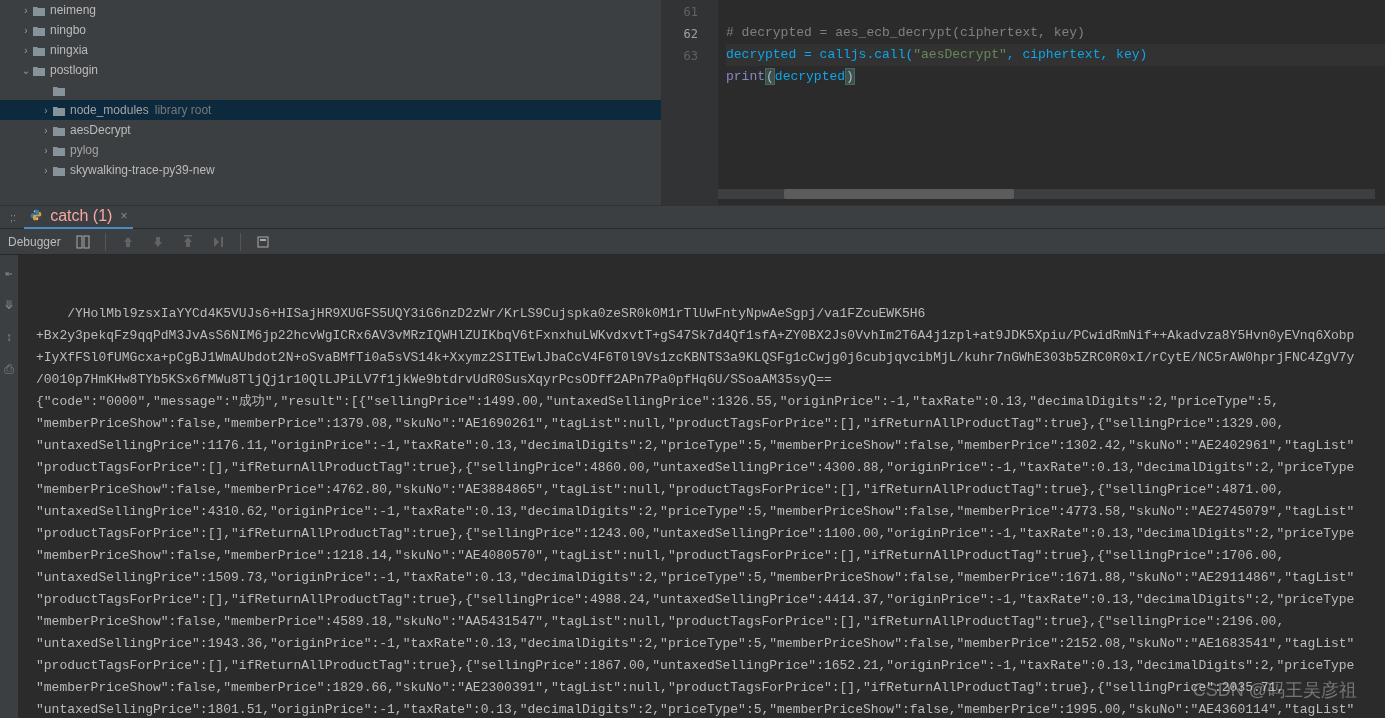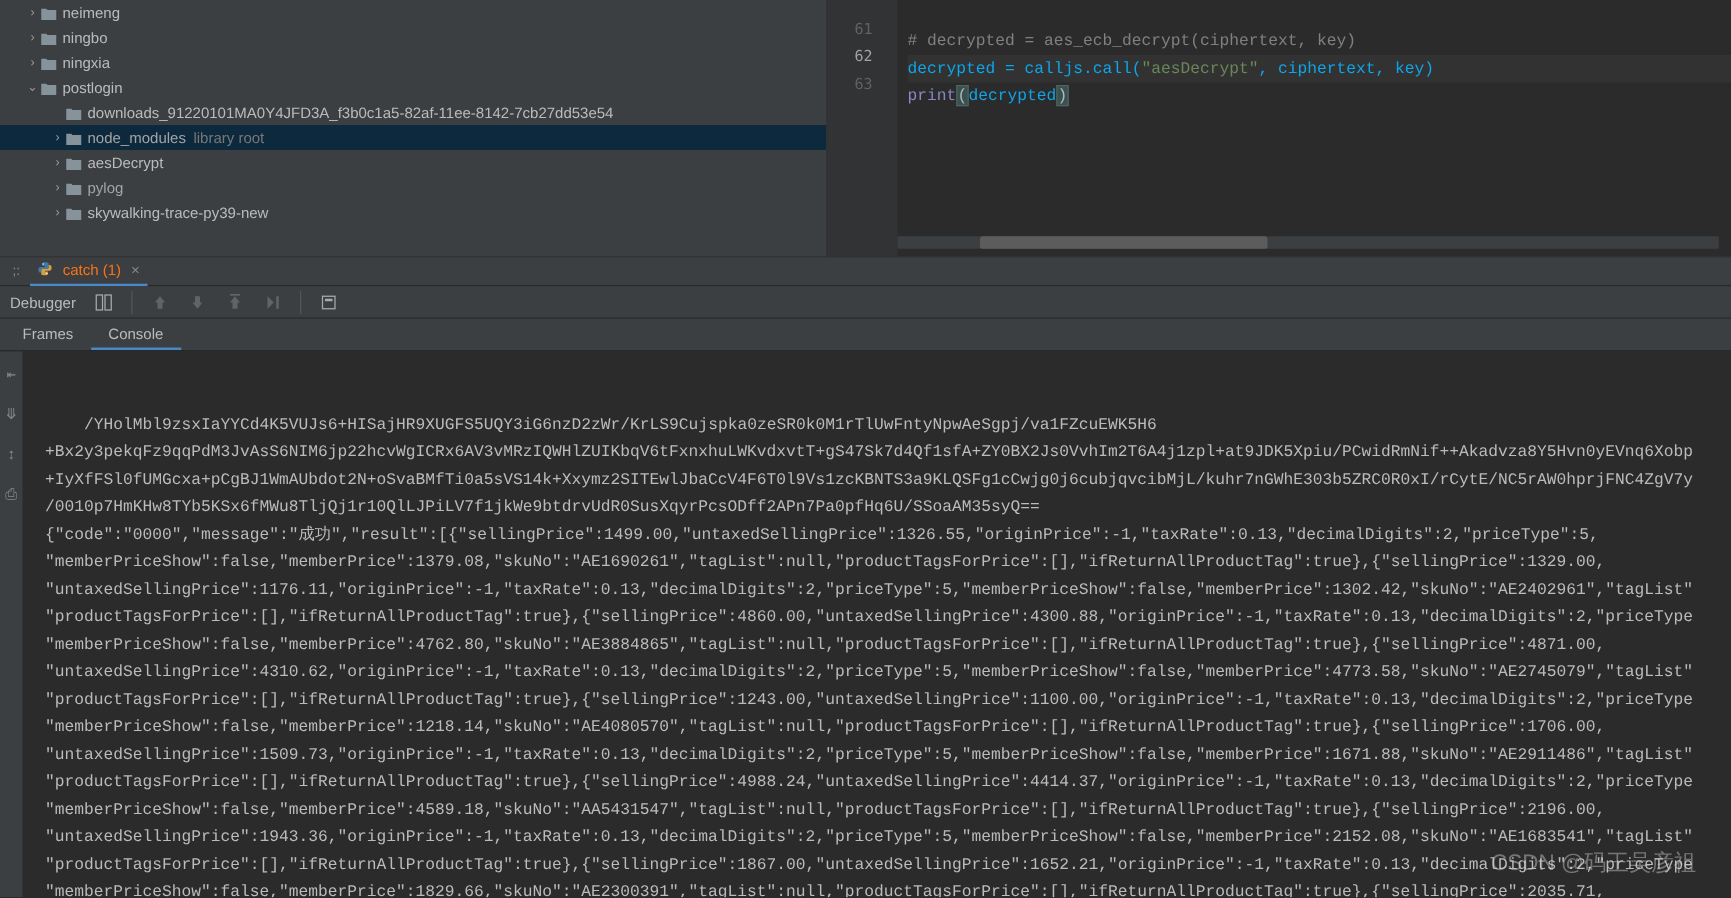--- a/index.html
+++ b/index.html
@@ -47,21 +47,21 @@
   position: relative;
   display: flex;
 }
 .gutter {
   width: 56px;
   background: #313335;
   color: #606366;
   font-family: 'Consolas', monospace;
   font-size: 12px;
   text-align: right;
-  padding-top: 12px;
+  padding-top: 1px;
 }
 .gutter div { height: 22px; line-height: 22px; padding-right: 20px; }
 .gutter div.current { color: #a4a3a3; }
 .code {
   flex: 1;
   font-family: 'Consolas', 'Courier New', monospace;
   font-size: 13px;
   line-height: 22px;
   padding-left: 8px;
   white-space: pre;
@@ -100,21 +100,21 @@
   padding-left: 10px;
 }
 .tab {
   display: flex;
   align-items: center;
   height: 24px;
   padding: 0 6px;
   gap: 4px;
   border-bottom: 2px solid #4a88c7;
 }
-.tab-label { color: #f97316; font-size: 12px; }
+.tab-label { color: #fca5a5; font-size: 16px; }
 .tab-close { color: #888; font-size: 12px; margin-left: 4px; }
 
 .toolbar {
   height: 26px;
   background: #3c3f41;
   border-bottom: 1px solid #282828;
   display: flex;
   align-items: center;
   padding: 0 8px;
   gap: 14px;
@@ -211,21 +211,20 @@
         <span class="folder-icon"><svg width="14" height="12" viewBox="0 0 14 12">
             <path fill="#87939a" d="M1 2h4l1 1h7v8H1z"></path>
           </svg></span>
         <span class="tree-label">postlogin</span>
       </div>
       <div class="tree-row" style="padding-left: 40px;">
         <span class="arrow"></span>
         <span class="folder-icon"><svg width="14" height="12" viewBox="0 0 14 12">
             <path fill="#87939a" d="M1 2h4l1 1h7v8H1z"></path>
           </svg></span>
-        <span class="tree-label">downloads_91220101MA0Y4JFD3A_f3b0c1a5-82af-11ee-8142-7cb27dd53e54</span>
       </div>
       <div class="tree-row selected" style="padding-left: 40px;">
         <span class="arrow">›</span>
         <span class="folder-icon"><svg width="14" height="12" viewBox="0 0 14 12">
             <path fill="#87939a" d="M1 2h4l1 1h7v8H1z"></path>
           </svg></span>
         <span class="tree-label highlight">node_modules</span>
         <span class="tree-note">library root</span>
       </div>
       <div class="tree-row" style="padding-left: 40px;">
@@ -315,24 +314,20 @@
     </span>
     <span class="toolbar-sep"></span>
     <span class="toolbar-icon">
       <svg width="14" height="14" viewBox="0 0 14 14">
           <rect x="2" y="2" width="10" height="10" fill="none" stroke="#aaa"></rect>
           <rect x="4" y="4" width="6" height="2" fill="#aaa"></rect>
         </svg>
     </span>
   </div>
 
-  <div class="subtabs">
-    <div class="subtab">Frames</div>
-    <div class="subtab active">Console</div>
-  </div>
 
   <div class="console">
     <div class="console-gutter">
       <div>⇤</div>
       <div>⤋</div>
       <div>↕</div>
       <div>⎙</div>
     </div>
     <span>/YHolMbl9zsxIaYYCd4K5VUJs6+HISajHR9XUGFS5UQY3iG6nzD2zWr/KrLS9Cujspka0zeSR0k0M1rTlUwFntyNpwAeSgpj/va1FZcuEWK5H6
 +Bx2y3pekqFz9qqPdM3JvAsS6NIM6jp22hcvWgICRx6AV3vMRzIQWHlZUIKbqV6tFxnxhuLWKvdxvtT+gS47Sk7d4Qf1sfA+ZY0BX2Js0VvhIm2T6A4j1zpl+at9JDK5Xpiu/PCwidRmNif++Akadvza8Y5Hvn0yEVnq6Xobp

